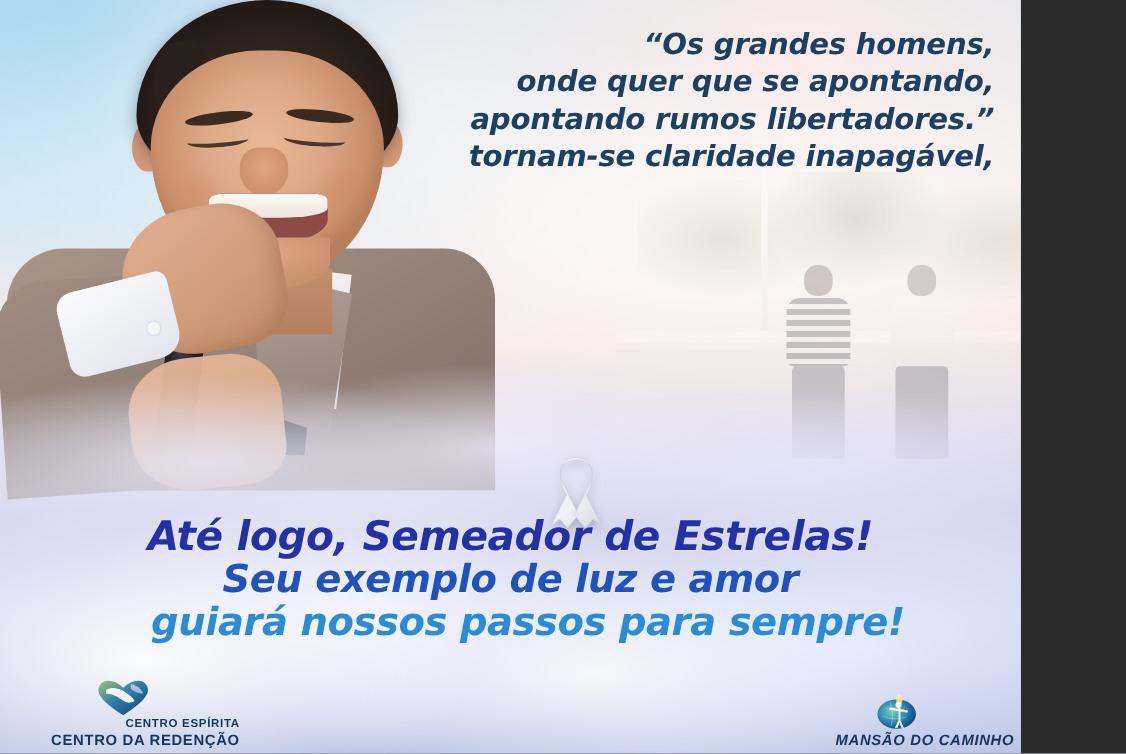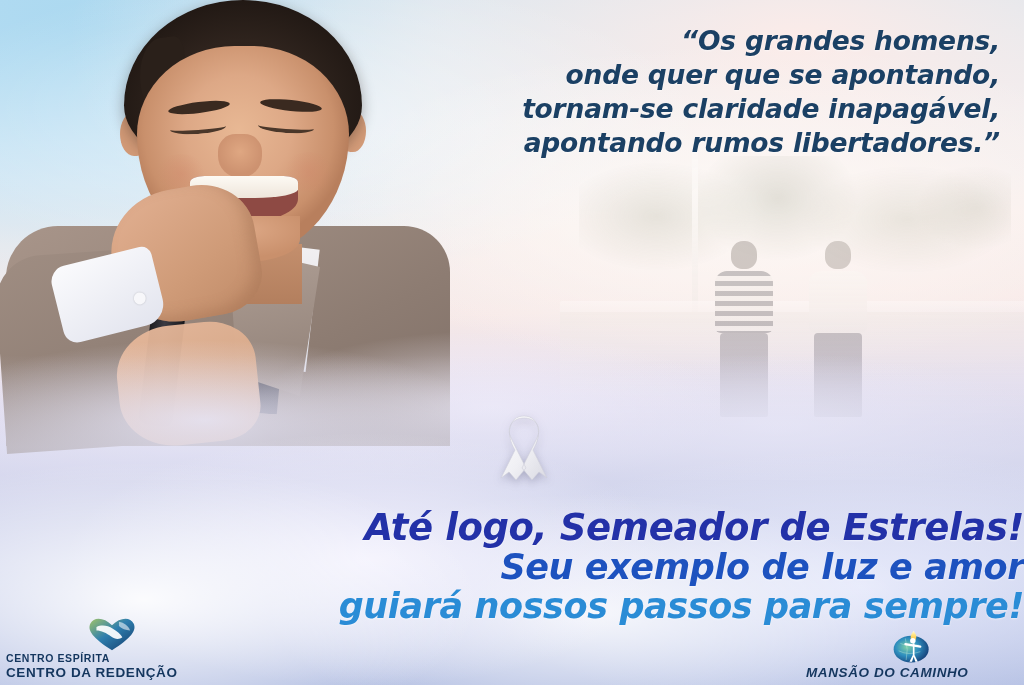--- a/index.html
+++ b/index.html
@@ -3,21 +3,21 @@
 <meta charset="utf-8">
 <title>Memorial</title>
 <style>
   html,body{margin:0;padding:0;}
   body{
     background:#2b2b2b;
     font-family:"Liberation Sans", sans-serif;
   }
   .stage{
     position:relative;
-    width:1024px;
+    width:928px;
     height:685px;
     overflow:hidden;
     background:#cfd6ec;
   }
 
   
   .sky{
     position:absolute; inset:0;
     background:
       radial-gradient(115% 80% at 78% 6%, rgba(255,236,232,.95) 0%, rgba(255,240,236,.55) 32%, rgba(255,245,242,0) 62%),
@@ -289,36 +289,36 @@
   }
 
   
   .ribbon{
     position:absolute; left:493px; top:412px; width:62px; height:72px; z-index:7;
     filter:drop-shadow(0 3px 4px rgba(90,90,120,.35));
   }
 
   
   .message{
-    position:absolute; left:0; right:0; top:508px;
-    text-align:right; z-index:7;
+    position:absolute; left:0; right:0; top:468px;
+    text-align:center; z-index:7;
   }
   .msg-line{
     font-family:"DejaVu Sans", sans-serif;
     font-style:italic; font-weight:bold;
     letter-spacing:-.4px;
     white-space:nowrap;
   }
   .msg-1{ font-size:37px; line-height:40px; color:#2331a8; text-shadow:0 1px 2px rgba(255,255,255,.5);}
   .msg-2{ font-size:35px; line-height:39px; color:#1d52bf; text-shadow:0 1px 2px rgba(255,255,255,.5);}
   .msg-3{ font-size:35px; line-height:39px; color:#2a8cd6; text-shadow:0 1px 2px rgba(255,255,255,.5);padding-left:32px;}
 
   
   .logo{
-    position:absolute; bottom:4px; z-index:8; text-align:left;
+    position:absolute; bottom:4px; z-index:8; text-align:right;
   }
   .logo-left{ left:6px; width:212px; }
   .logo-right{ right:6px; width:212px;font-style:italic; }
   .logo-mark{ height:40px; display:flex; align-items:flex-end; justify-content:center; }
   .logo-name{
     font-family:"Liberation Sans", sans-serif;
     font-weight:bold;
     color:#14365e;
     letter-spacing:.6px;
   }
@@ -380,22 +380,22 @@
     <div class="p-cuff"></div>
     <div class="p-hand2"></div>
   </div>
 
   <div class="clouds2"></div>
   <div class="clouds"></div>
 
   <div class="quote">
     <div class="quote-line">“Os grandes homens,</div>
     <div class="quote-line">onde quer que se apontando,</div>
+    <div class="quote-line">apontando rumos libertadores.”</div>
     <div class="quote-line">tornam-se claridade inapagável,</div>
-    <div class="quote-line">apontando rumos libertadores.”</div>
   </div>
 
   <div class="ribbon">
     <svg viewBox="0 0 62 72" width="62" height="72" aria-hidden="true">
       <defs>
         <linearGradient id="rg" x1="0" y1="0" x2="1" y2="1">
           <stop offset="0%" stop-color="#ffffff"></stop>
           <stop offset="55%" stop-color="#f0f0f4"></stop>
           <stop offset="100%" stop-color="#d9d9e2"></stop>
         </linearGradient>

